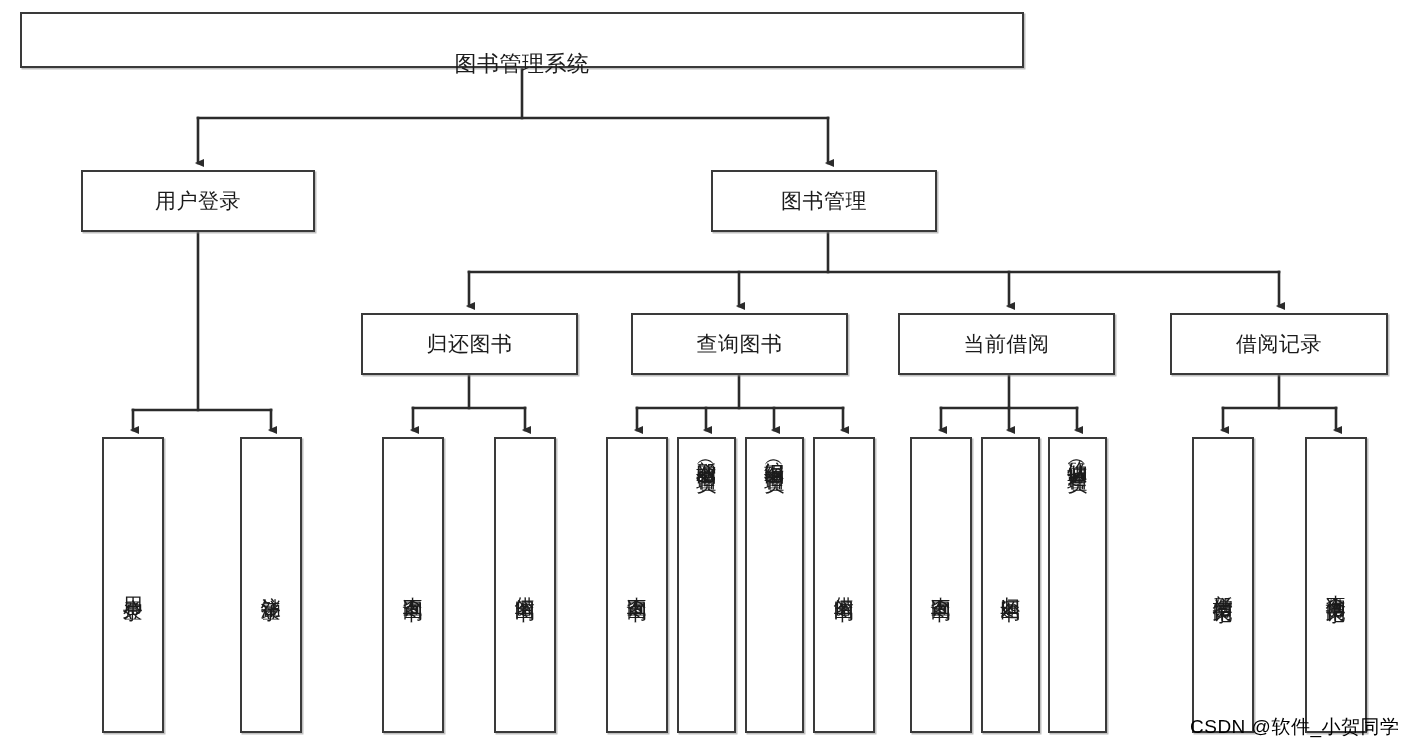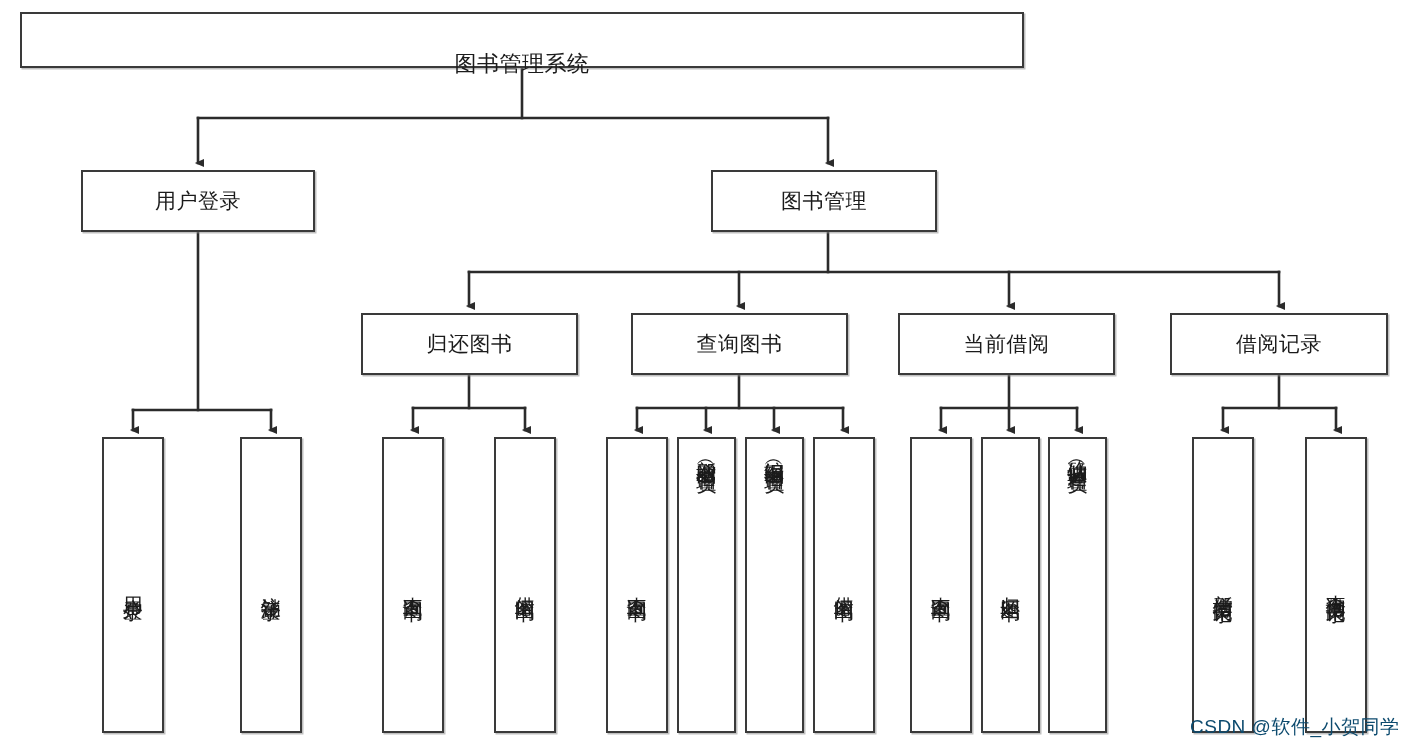--- a/index.html
+++ b/index.html
@@ -64,21 +64,21 @@
     line-height: 1.22;
     letter-spacing: 2px;
     white-space: nowrap;
     max-height: 100%;
   }
   .node.vert.top-align {
     align-items: flex-start;
   }
   .watermark {
     position: absolute;
-    color: #0c4a6e;
+    color: #000000;
     font-size: 19px;
     letter-spacing: 0.5px;
     white-space: nowrap;
     user-select: none;
   }
 </style>
 </head>
 <body>
 
 <div id="diagram-root">

